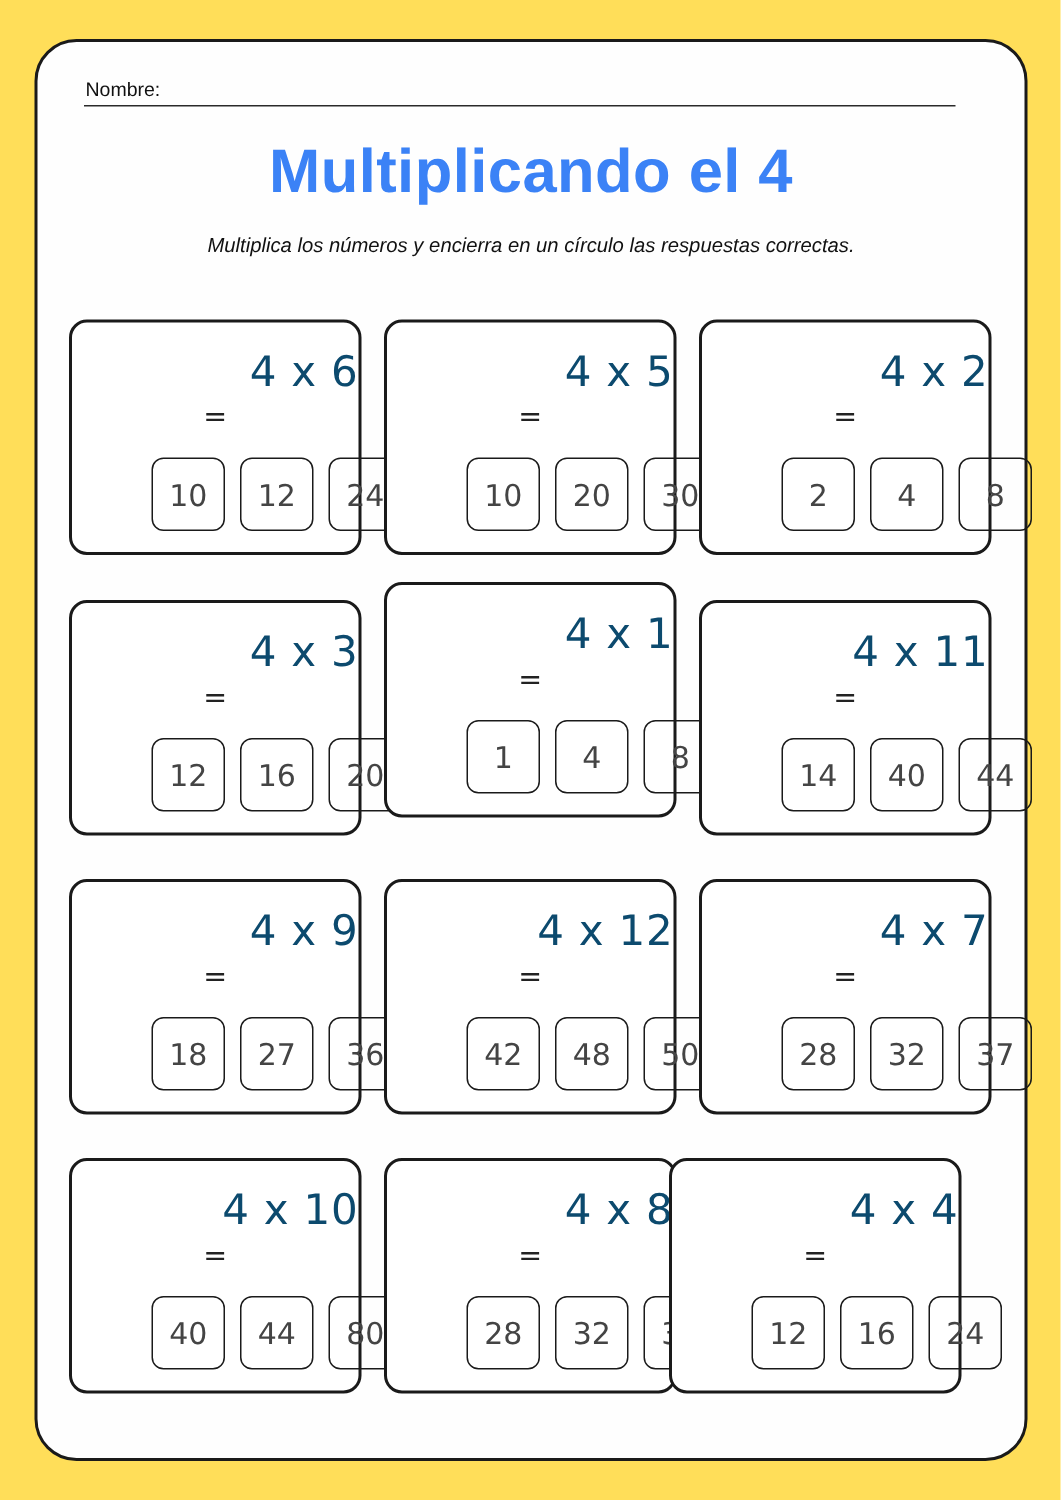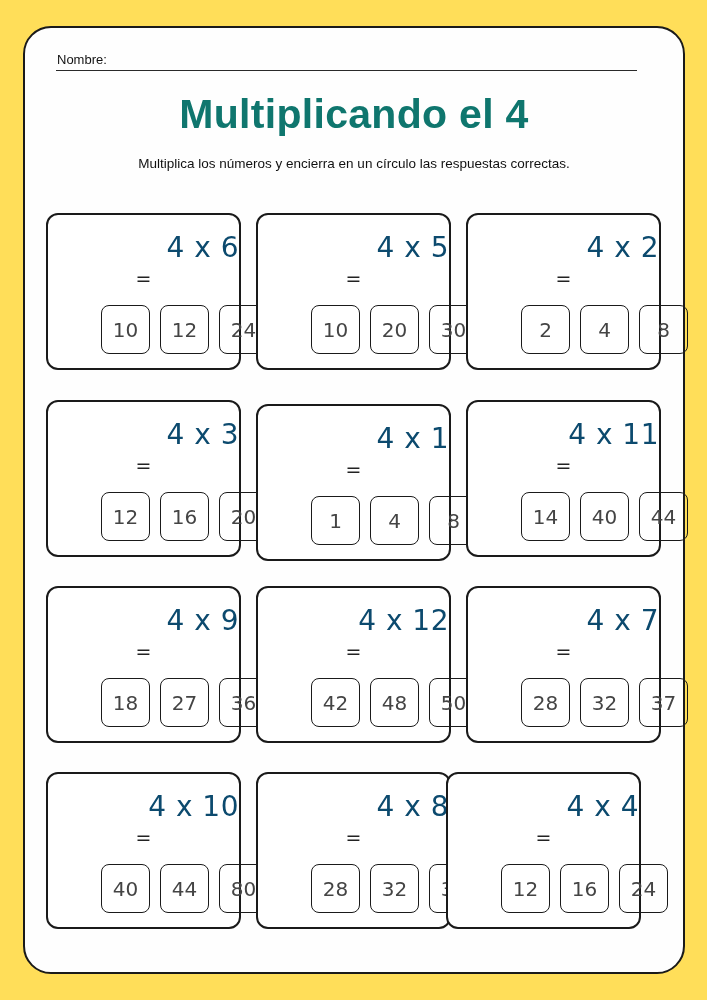--- a/index.html
+++ b/index.html
@@ -24,27 +24,27 @@
       width: 581px; height: 20px;
       border-bottom: 1.5px solid #2a2a2a;
     }
     .name-label {
       position: absolute; left: 1px; top: 2px;
       font-size: 13px; color: #111;
     }
     .title {
       position: absolute; left: 0; right: 0; top: 63px;
       text-align: center;
-      font-size: 41px; font-weight: bold; color: #0f766e;
+      font-size: 41px; font-weight: bold; color: #3b82f6;
       letter-spacing: 0.3px;
     }
     .subtitle {
       position: absolute; left: 0; right: 0; top: 128px;
       text-align: center;
-      font-size: 13.5px; color: #111;
+      font-size: 13.5px; color: #111; font-style: italic;
     }
     .grid {
       position: absolute; left: 21px; top: 185px;
       width: 620px; height: 720px;
     }
     .card {
       position: absolute;
       width: 191px; height: 153px;
       border: 2px solid #1a1a1a;
       border-radius: 12px;
@@ -117,21 +117,21 @@
 
     <div class="card" style="left:0;top:187px">
       <div class="problem">4 x 3</div>
       <div class="equals">=</div>
       <div class="options">
         <div class="opt">12</div>
         <div class="opt">16</div>
         <div class="opt">20</div>
       </div>
     </div>
-    <div class="card" style="left:210px;top:191px">
+    <div class="card" style="left:210px;top:175px">
       <div class="problem">4 x 1</div>
       <div class="equals">=</div>
       <div class="options">
         <div class="opt">1</div>
         <div class="opt">4</div>
         <div class="opt">8</div>
       </div>
     </div>
     <div class="card" style="left:420px;top:187px">
       <div class="problem">4 x 11</div>

